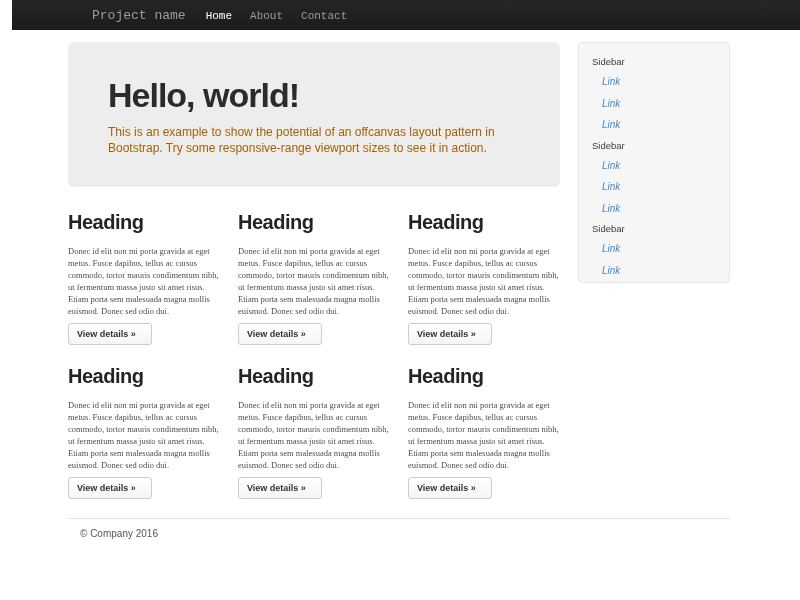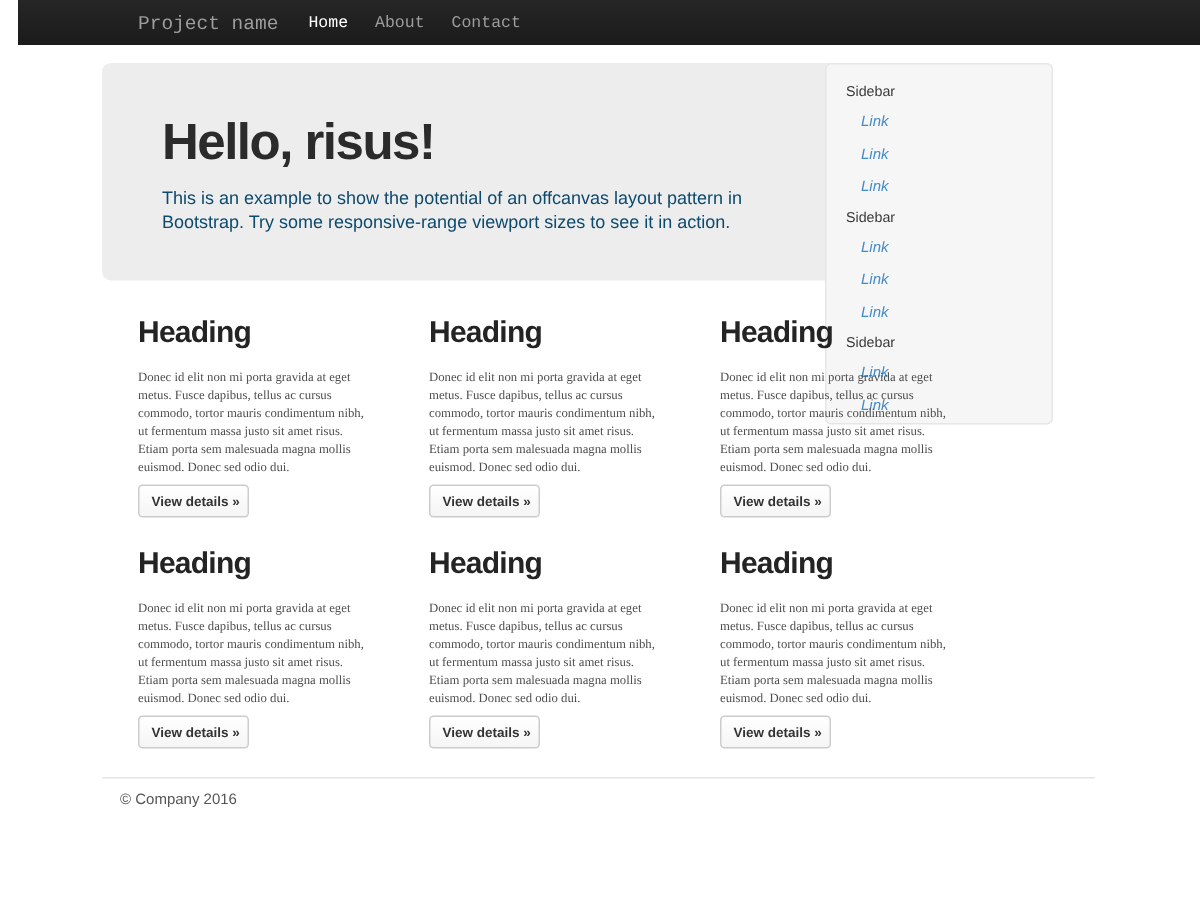--- a/index.html
+++ b/index.html
@@ -53,26 +53,26 @@
     font-size: 34px;
     font-weight: bold;
     letter-spacing: -1px;
     color: #2b2b2b;
     line-height: 38px;
   }
   .jumbotron p {
     margin: 10px 0 0 0;
     font-size: 12px;
     line-height: 16px;
-    color: #0c4a6e;
+    color: #a16207;
   }
 
   
   .sidebar {
-    position: absolute; top: 42px; left: 550px;
+    position: absolute; top: 42px; left: 578px;
     width: 152px; height: 241px;
     background: #f6f6f6;
     border: 1px solid #e6e6e6;
     border-radius: 4px;
     padding: 9px 8px 0 13px;
   }
   .sgroup-title {
     font-size: 9.5px;
     color: #3a3a3a;
     line-height: 19px;
@@ -85,21 +85,21 @@
     padding-left: 10px;
     text-decoration: none;
     cursor: pointer;
     font-style: italic;
   }
 
   
   .cards-row { position: absolute; left: 68px; display: flex; gap: 13px; }
   .row-1 { top: 211px; }
   .row-2 { top: 365px; }
-  .card { width: 157px; margin-left: 24px; }
+  .card { width: 157px; }
   .card h2 {
     margin: 0 0 11px 0;
     font-size: 20px;
     font-weight: bold;
     letter-spacing: -0.5px;
     color: #242424;
     line-height: 23px;
   }
   .card p {
     margin: 0 0 5px 0;
@@ -109,21 +109,21 @@
     font-family: Liberation Serif, serif;
   }
   .btn {
     font-family: "Liberation Sans", sans-serif;
     font-size: 9px;
     font-weight: bold;
     color: #333333;
     background: linear-gradient(#ffffff, #f5f5f5);
     border: 1px solid #cccccc;
     border-radius: 3px;
-    padding: 5px 5px 5px 8px;
+    padding: 5px 15px 5px 8px;
     cursor: pointer;
   }
 
   
   .footer-rule {
     position: absolute; top: 518px; left: 68px;
     width: 662px; height: 0;
     border: none;
     border-top: 1px solid #e5e5e5;
     margin: 0;
@@ -140,21 +140,21 @@
 <nav class="navbar">
   <span class="brand">Project name</span>
   <ul class="nav">
     <li class="nav-item active">Home</li>
     <li class="nav-item">About</li>
     <li class="nav-item">Contact</li>
   </ul>
 </nav>
 
 <section class="jumbotron">
-  <h1>Hello, risus!</h1>
+  <h1>Hello, world!</h1>
   <p>This is an example to show the potential of an offcanvas layout pattern in Bootstrap. Try some responsive-range viewport sizes to see it in action.</p>
 </section>
 
 <aside class="sidebar">
   <div>
     <div class="sgroup-title">Sidebar</div>
     <a class="slink">Link</a>
     <a class="slink">Link</a>
     <a class="slink">Link</a>
   </div>

